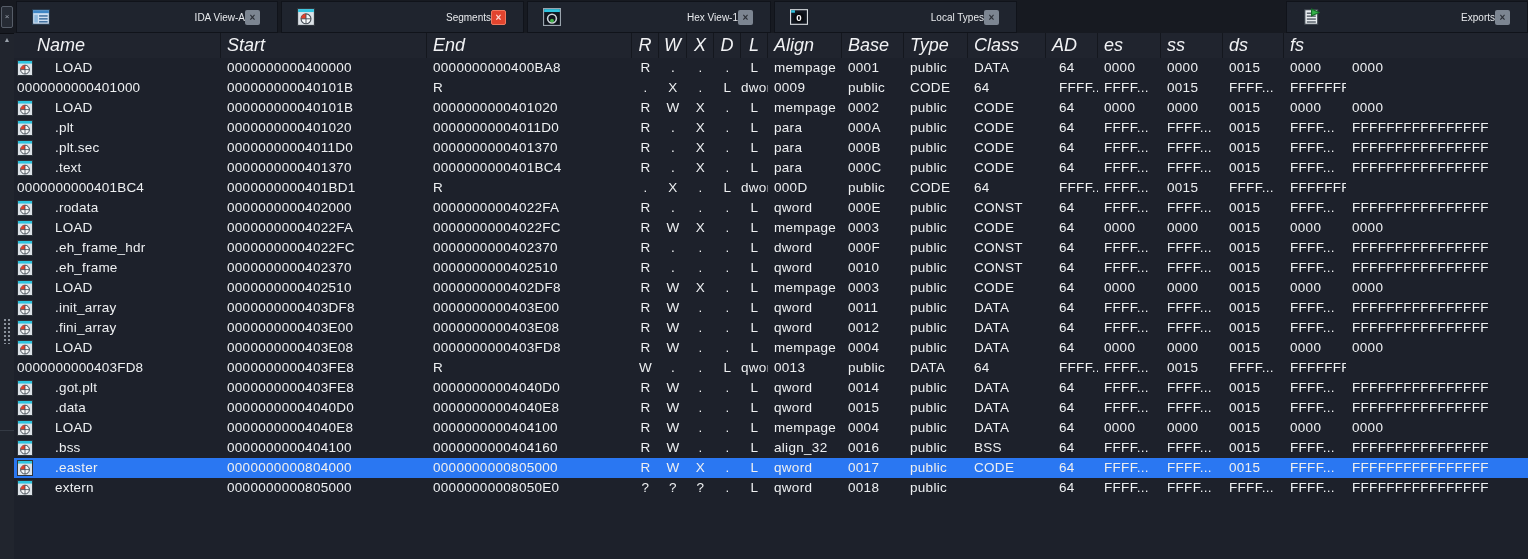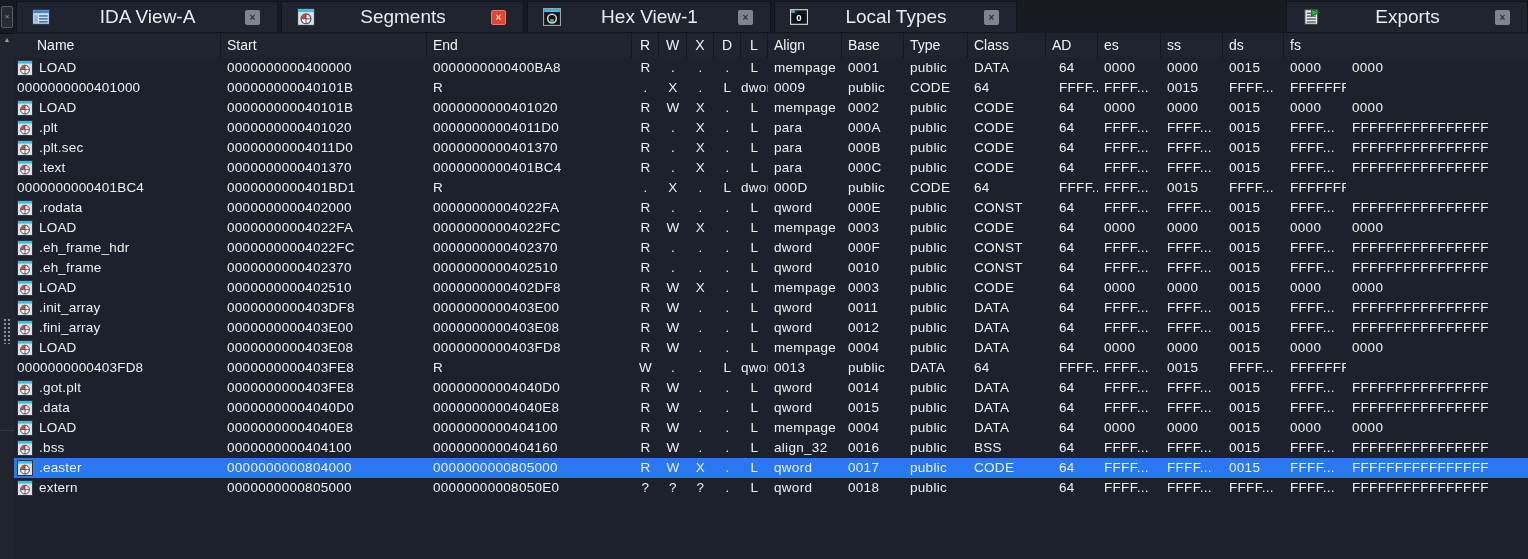--- a/index.html
+++ b/index.html
@@ -24,39 +24,39 @@
   .tab{box-sizing:border-box;margin:1px 3px 0 0;background:#1f242e;border:1px solid #10131a;
        display:flex;align-items:center;padding:0 9px;cursor:pointer;}
   .tab:nth-child(1){margin-left:2px;width:262px;}
   .tab:nth-child(2){width:243px;}
   .tab:nth-child(3){width:244px;}
   .tab:nth-child(4){width:243px;}
   .tab:nth-child(5){width:246px;margin-left:17px;margin-top:40px;}
   .tab:nth-child(6){width:242px;margin-right:0;}
   .tab .ticon{width:18px;height:18px;margin-left:6px;flex:none;}
   .tab .ticon svg{width:18px;height:18px;display:block;}
-  .tab .tlabel{flex:1;text-align:center;font-size:19px;color:#e8eaed;white-space:nowrap;overflow:hidden;}
+  .tab .tlabel{flex:1;text-align:right;font-size:10px;color:#e8eaed;white-space:nowrap;overflow:hidden;}
   .tab .tclose{flex:none;width:15px;height:15px;margin-right:8px;border-radius:2px;background:#7c8591;
                color:#2b2f36;font-size:10px;font-weight:bold;line-height:15px;text-align:center;cursor:pointer;}
   .tab .tclose.active{background:#e2442e;color:#ffd9d2;border:1px solid #f07a60;box-sizing:border-box;line-height:13px;}
 
   
   .grid{display:grid;grid-template-columns:207px 206px 205px 27px 28px 27px 27px 27px 74px 62px 64px 78px 52px 63px 62px 61px 62px 1fr;}
   .thead{position:absolute;left:14px;top:33px;right:0;height:25px;background:#20242e;border-bottom:1px solid #14171e;}
-  .thead>div{box-sizing:border-box;line-height:24px;font-size:14px;color:#f2f3f5;padding-left:6px;
-             border-right:1px solid #14171e;white-space:nowrap;overflow:hidden;cursor:pointer;}
+  .thead>div{box-sizing:border-box;line-height:24px;font-size:18px;color:#f2f3f5;padding-left:6px;
+             border-right:1px solid #14171e;white-space:nowrap;overflow:hidden;cursor:pointer;font-style:italic;}
   .thead>div:nth-child(1){padding-left:23px;}
   .thead>div:nth-child(n+4):nth-child(-n+8){padding-left:0;text-align:center;}
   .thead>div:last-child{border-right:none;}
 
   .tbody{position:absolute;left:14px;top:58px;right:0;bottom:0;background:#1d212b;overflow:hidden;}
   .row{height:20px;cursor:default;}
   .row>div{box-sizing:border-box;line-height:20px;font-size:13.5px;letter-spacing:0.3px;
            padding-left:6px;white-space:nowrap;overflow:hidden;color:#eef0f2;}
-  .row>div:nth-child(1){padding-left:3px;display:flex;align-items:center;letter-spacing:0.2px;}
+  .row>div:nth-child(1){padding-left:3px;display:flex;align-items:center;letter-spacing:0.2px;gap:16px;}
   .row>div:nth-child(n+4):nth-child(-n+8){padding-left:0;text-align:center;}
   .row>div:nth-child(13){padding-left:13px;}
   .row.selected{background:#2a77f2;}
   .segicon{width:16px;height:16px;margin-right:6px;flex:none;}
   .segicon svg{width:16px;height:16px;display:block;}
 </style>
 </head>
 <body>
 
 <div class="app">

